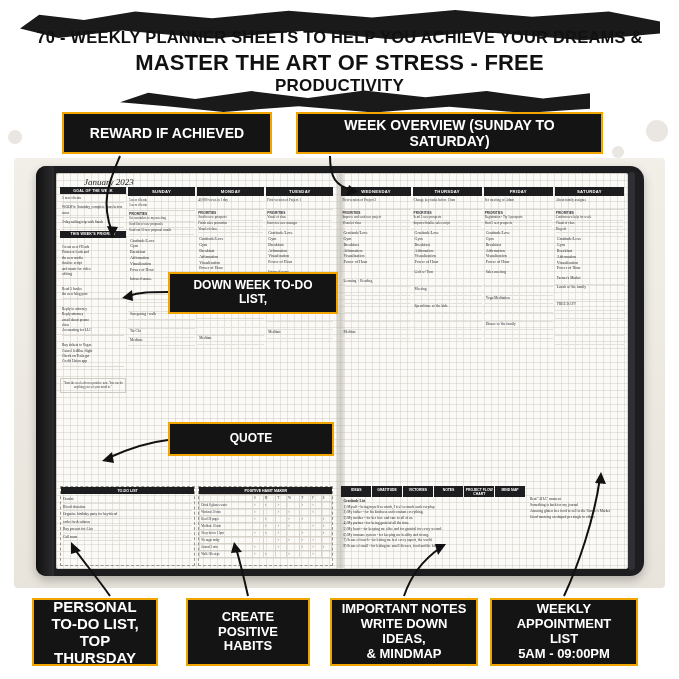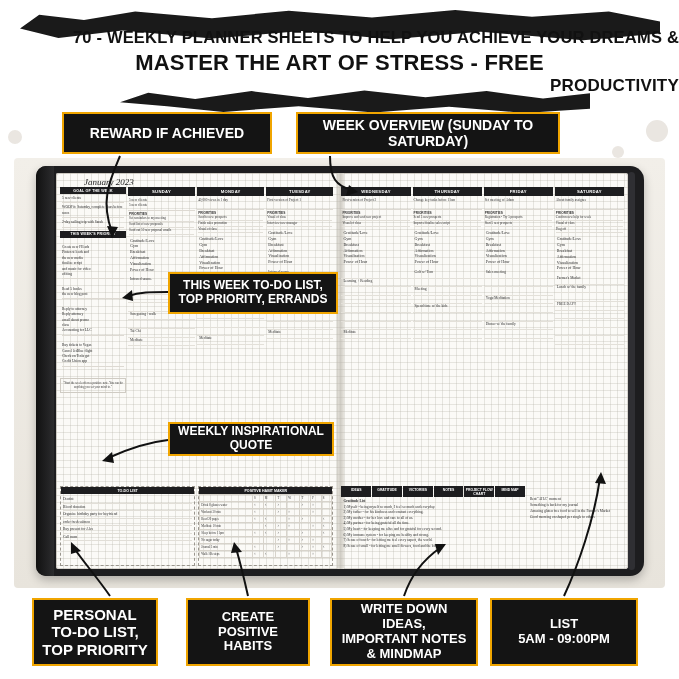--- a/index.html
+++ b/index.html
@@ -21,23 +21,23 @@
     border-radius:0;
   }
   #brush-bottom { left: 120px; top: 88px; width: 470px; height: 26px;
     clip-path: polygon(0% 55%, 6% 18%, 16% 42%, 28% 12%, 40% 38%, 52% 10%, 65% 36%, 78% 12%, 90% 40%, 100% 20%, 100% 80%, 86% 96%, 70% 72%, 54% 94%, 38% 70%, 22% 92%, 10% 70%);
     border-radius:0;
   }
   .headline {
     position:absolute; left:0; right:0; text-align:center;
     color:#111; letter-spacing:.2px;
   }
-  #headline-1 { top: 28px; font-size: 16.5px; font-weight:bold;text-align:right; }
+  #headline-1 { top: 28px; font-size: 16.5px; font-weight:bold; }
   #headline-2 { top: 50px; font-size: 22px; font-weight:bold; }
-  #headline-3 { top: 76px; font-size: 17px; font-weight:bold;text-align:right; }
+  #headline-3 { top: 76px; font-size: 17px; font-weight:bold; }
 
   
   .speckle { position:absolute; border-radius:50%; background:#eae6e1; }
 
   
   #photo {
     position:absolute; left:14px; top:158px; width:651px; height:430px;
     background: linear-gradient(180deg,#f2efe9,#e8e4dc);
     border-radius: 4px;
   }
@@ -125,21 +125,21 @@
 
   
   .callout {
     position:absolute; background:#141414; border:2px solid #f0a500;
     color:#fff; text-align:center; font-weight:bold;
     display:flex; flex-direction:column; align-items:center; justify-content:center;
     padding:6px 8px; line-height:1.15;
   }
 
   #c-goal   { left:62px;  top:112px; width:210px; height:42px; font-size:14px; }
-  #c-week   { left:296px; top:112px; width:264px; height:42px; font-size:14px; }
+  #c-week   { left:296px; top:112px; width:307px; height:42px; font-size:14px; }
   #c-todo   { left:168px; top:272px; width:170px; height:42px; font-size:12px; }
   #c-quote  { left:168px; top:422px; width:166px; height:34px; font-size:12px; }
   #c-personal { left:32px;  top:598px; width:126px; height:68px; font-size:15px; }
   #c-habits   { left:186px; top:598px; width:124px; height:68px; font-size:13px; }
   #c-ideas    { left:330px; top:598px; width:148px; height:68px; font-size:13px; }
   #c-appt     { left:490px; top:598px; width:148px; height:68px; font-size:13px; }
 </style>
 </head>
 <body>
 
@@ -567,42 +567,41 @@
 
 <div class="callout" id="c-goal">
   <div>REWARD IF ACHIEVED</div>
 </div>
 
 <div class="callout" id="c-week">
   <div>WEEK OVERVIEW (SUNDAY TO SATURDAY)</div>
 </div>
 
 <div class="callout" id="c-todo">
-  <div>THIS WEEK TO-DO LIST,</div>
-  <div>TOP PRIORITY, ERRANDS</div>
+  <div>DOWN WEEK TO-DO LIST,</div>
 </div>
 
 <div class="callout" id="c-quote">
-  <div>WEEKLY INSPIRATIONAL</div>
   <div>QUOTE</div>
 </div>
 
 <div class="callout" id="c-personal">
   <div>PERSONAL</div>
   <div>TO-DO LIST,</div>
-  <div>TOP PRIORITY</div>
+  <div>TOP THURSDAY</div>
 </div>
 
 <div class="callout" id="c-habits">
   <div>CREATE POSITIVE</div>
   <div>HABITS</div>
 </div>
 
 <div class="callout" id="c-ideas">
+  <div>IMPORTANT NOTES</div>
   <div>WRITE DOWN IDEAS,</div>
-  <div>IMPORTANT NOTES</div>
   <div>&amp; MINDMAP</div>
 </div>
 
 <div class="callout" id="c-appt">
+  <div>WEEKLY APPOINTMENT</div>
   <div>LIST</div>
   <div>5AM - 09:00PM</div>
 </div>
 
 </body></html>

